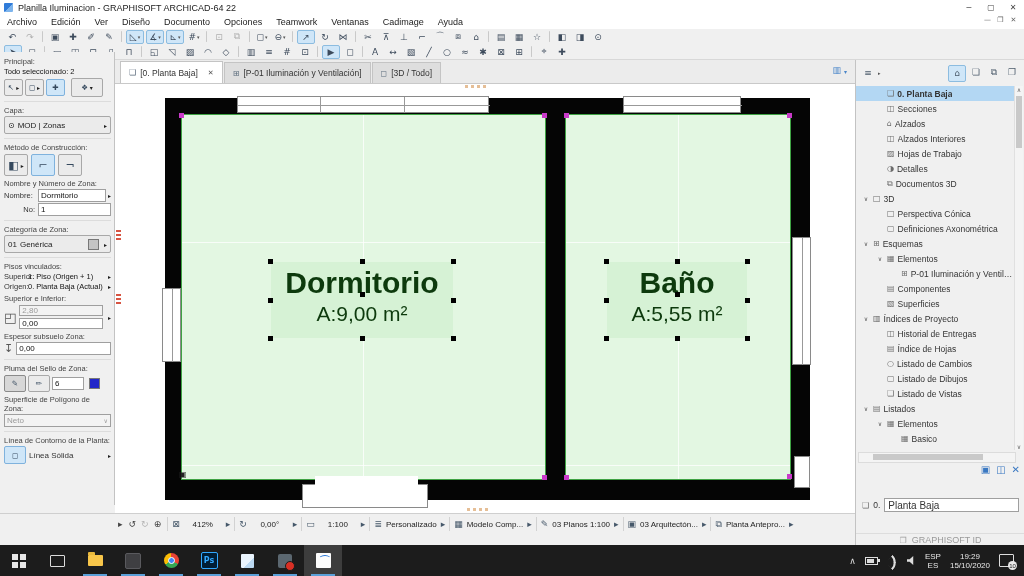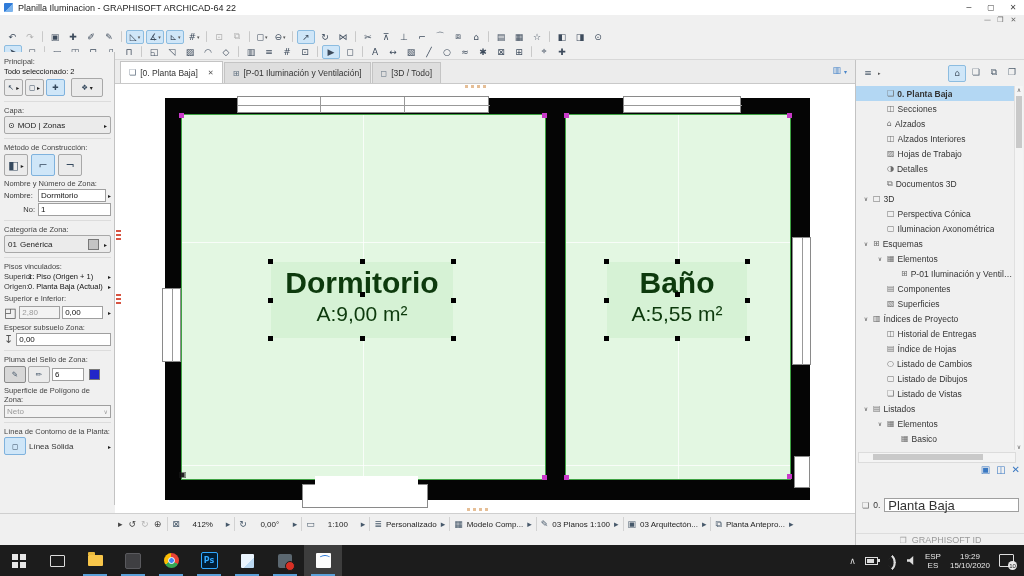--- a/index.html
+++ b/index.html
@@ -53,21 +53,21 @@
   .parw{font-size:6px;color:#222;margin-left:2px;}
   .swatch{width:9px;height:9px;border:1px solid #777;}
   .btnrow{display:flex;gap:2px;align-items:center;margin:2px 0;}
   .layerbtn{width:100%;height:16px;justify-content:flex-start;padding:0 3px;gap:3px;font-size:8px;color:#222;}
   .methods{display:flex;gap:3px;align-items:center;margin:2px 0;}
   .mth{width:22px;height:20px;font-size:11px;}
   .pisosrow{display:flex;align-items:center;font-size:7.5px;margin:1px 0;}
   .pisosrow .k{width:24px;text-align:center;}
   .pisosrow .v{flex:1;color:#111;}
   .hblock{display:flex;align-items:center;gap:3px;margin:2px 0;}
-  .hfields{flex:1;display:flex;flex-direction:row;gap:2px;}
+  .hfields{flex:1;display:flex;flex-direction:column;gap:2px;}
 
   
   .tooltip{position:absolute;left:48px;top:193px;height:11px;background:#f1f1ea;
     border:1px solid #8f8f80;font-size:7.5px;color:#333;display:flex;align-items:center;
     padding:0 3px;z-index:60;white-space:nowrap;}
 
   
   .canvas{position:absolute;left:115px;top:60px;width:740px;height:485px;background:#fff;}
   .tabbar{position:absolute;left:0;top:0;width:740px;height:24px;background:#ececec;
     border-bottom:1px solid #c9c9c9;display:flex;align-items:flex-end;padding-left:5px;box-sizing:border-box;}
@@ -117,21 +117,21 @@
   .varrow{position:absolute;left:0;width:8px;text-align:center;font-size:6px;color:#666;}
   .hscroll{position:absolute;left:2px;top:392px;width:156px;height:9px;background:#f4f4f4;border:1px solid #dcdcdc;}
   .hthumb{position:absolute;left:14px;top:1px;width:110px;height:6px;background:#c9c9c9;}
   .panelicons{position:absolute;right:4px;top:404px;display:flex;gap:6px;font-size:10px;color:#3a78c2;}
   .propshdr{position:absolute;left:0;top:421px;width:169px;height:14px;background:#e2e2e2;
     border-top:1px solid #cfcfcf;border-bottom:1px solid #cfcfcf;display:flex;align-items:center;
     padding-left:6px;box-sizing:border-box;gap:4px;}
   .propshdr .caret{font-size:6px;color:#555;}
   .proprow{position:absolute;left:0;top:437px;width:169px;height:16px;display:flex;align-items:center;
     padding:0 6px;box-sizing:border-box;gap:4px;}
-  .propinput{flex:1;background:#fff;border:1px solid #9f9f9f;height:12px;font-size:13px;
+  .propinput{flex:1;background:#fff;border:1px solid #9f9f9f;height:12px;font-size:10px;
     display:flex;align-items:center;padding:0 3px;}
   .defbtn{position:absolute;left:4px;top:456px;width:160px;height:14px;background:#e6e6e6;
     border:1px solid #a8a8a8;display:flex;align-items:center;justify-content:center;font-size:8px;color:#222;}
   .brandrow{position:absolute;left:0;top:473px;width:169px;height:12px;display:flex;align-items:center;
     justify-content:center;gap:5px;color:#9a9a9a;font-size:9px;border-top:1px solid #ddd;}
 
   
   .statusbar{position:absolute;left:0;top:513px;width:855px;height:32px;background:#f0f0f0;
     border-top:1px solid #cfcfcf;display:flex;align-items:flex-start;padding:3px 0 0 118px;
     box-sizing:border-box;font-size:8px;color:#333;}
@@ -194,20 +194,33 @@
   <div class="titlebar">
     <span class="appicon-title"></span>
     <span>Planilla Iluminacion - GRAPHISOFT ARCHICAD-64 22</span>
     <span class="wincontrols">
       <span class="g">─</span>
       <span class="g">▢</span>
       <span class="g">✕</span>
     </span>
   </div>
 
+  <div class="menubar">
+
+  <span class="mitem">Archivo</span>
+      <span class="mitem">Edición</span>
+      <span class="mitem">Ver</span>
+      <span class="mitem">Diseño</span>
+      <span class="mitem">Documento</span>
+      <span class="mitem">Opciones</span>
+      <span class="mitem">Teamwork</span>
+      <span class="mitem">Ventanas</span>
+      <span class="mitem">Cadimage</span>
+      <span class="mitem">Ayuda</span>
+    </div>
   <div class="docctl" style="position:absolute;right:4px;top:16px;z-index:5;">
     <span class="g">—</span>
     <span class="g">❐</span>
     <span class="g">✕</span>
   </div>
 
   <div class="toolbar toolbar1">
 
   <span class="tbtn">
         <span class="g">↶</span>
@@ -676,21 +689,21 @@
 
         <div class="trow" style="padding-left: 20px;">
           <span class="texp g"></span>
           <span class="ticon g">□</span>
           <span class="tlabel">Perspectiva Cónica</span>
         </div>
 
         <div class="trow" style="padding-left: 20px;">
           <span class="texp g"></span>
           <span class="ticon g">▢</span>
-          <span class="tlabel">Iluminacion Axonométrica</span>
+          <span class="tlabel">Definiciones Axonométrica</span>
         </div>
 
         <div class="trow" style="padding-left: 6px;">
           <span class="texp g">∨</span>
           <span class="ticon g">⊞</span>
           <span class="tlabel">Esquemas</span>
         </div>
 
         <div class="trow" style="padding-left: 20px;">
           <span class="texp g">∨</span>

